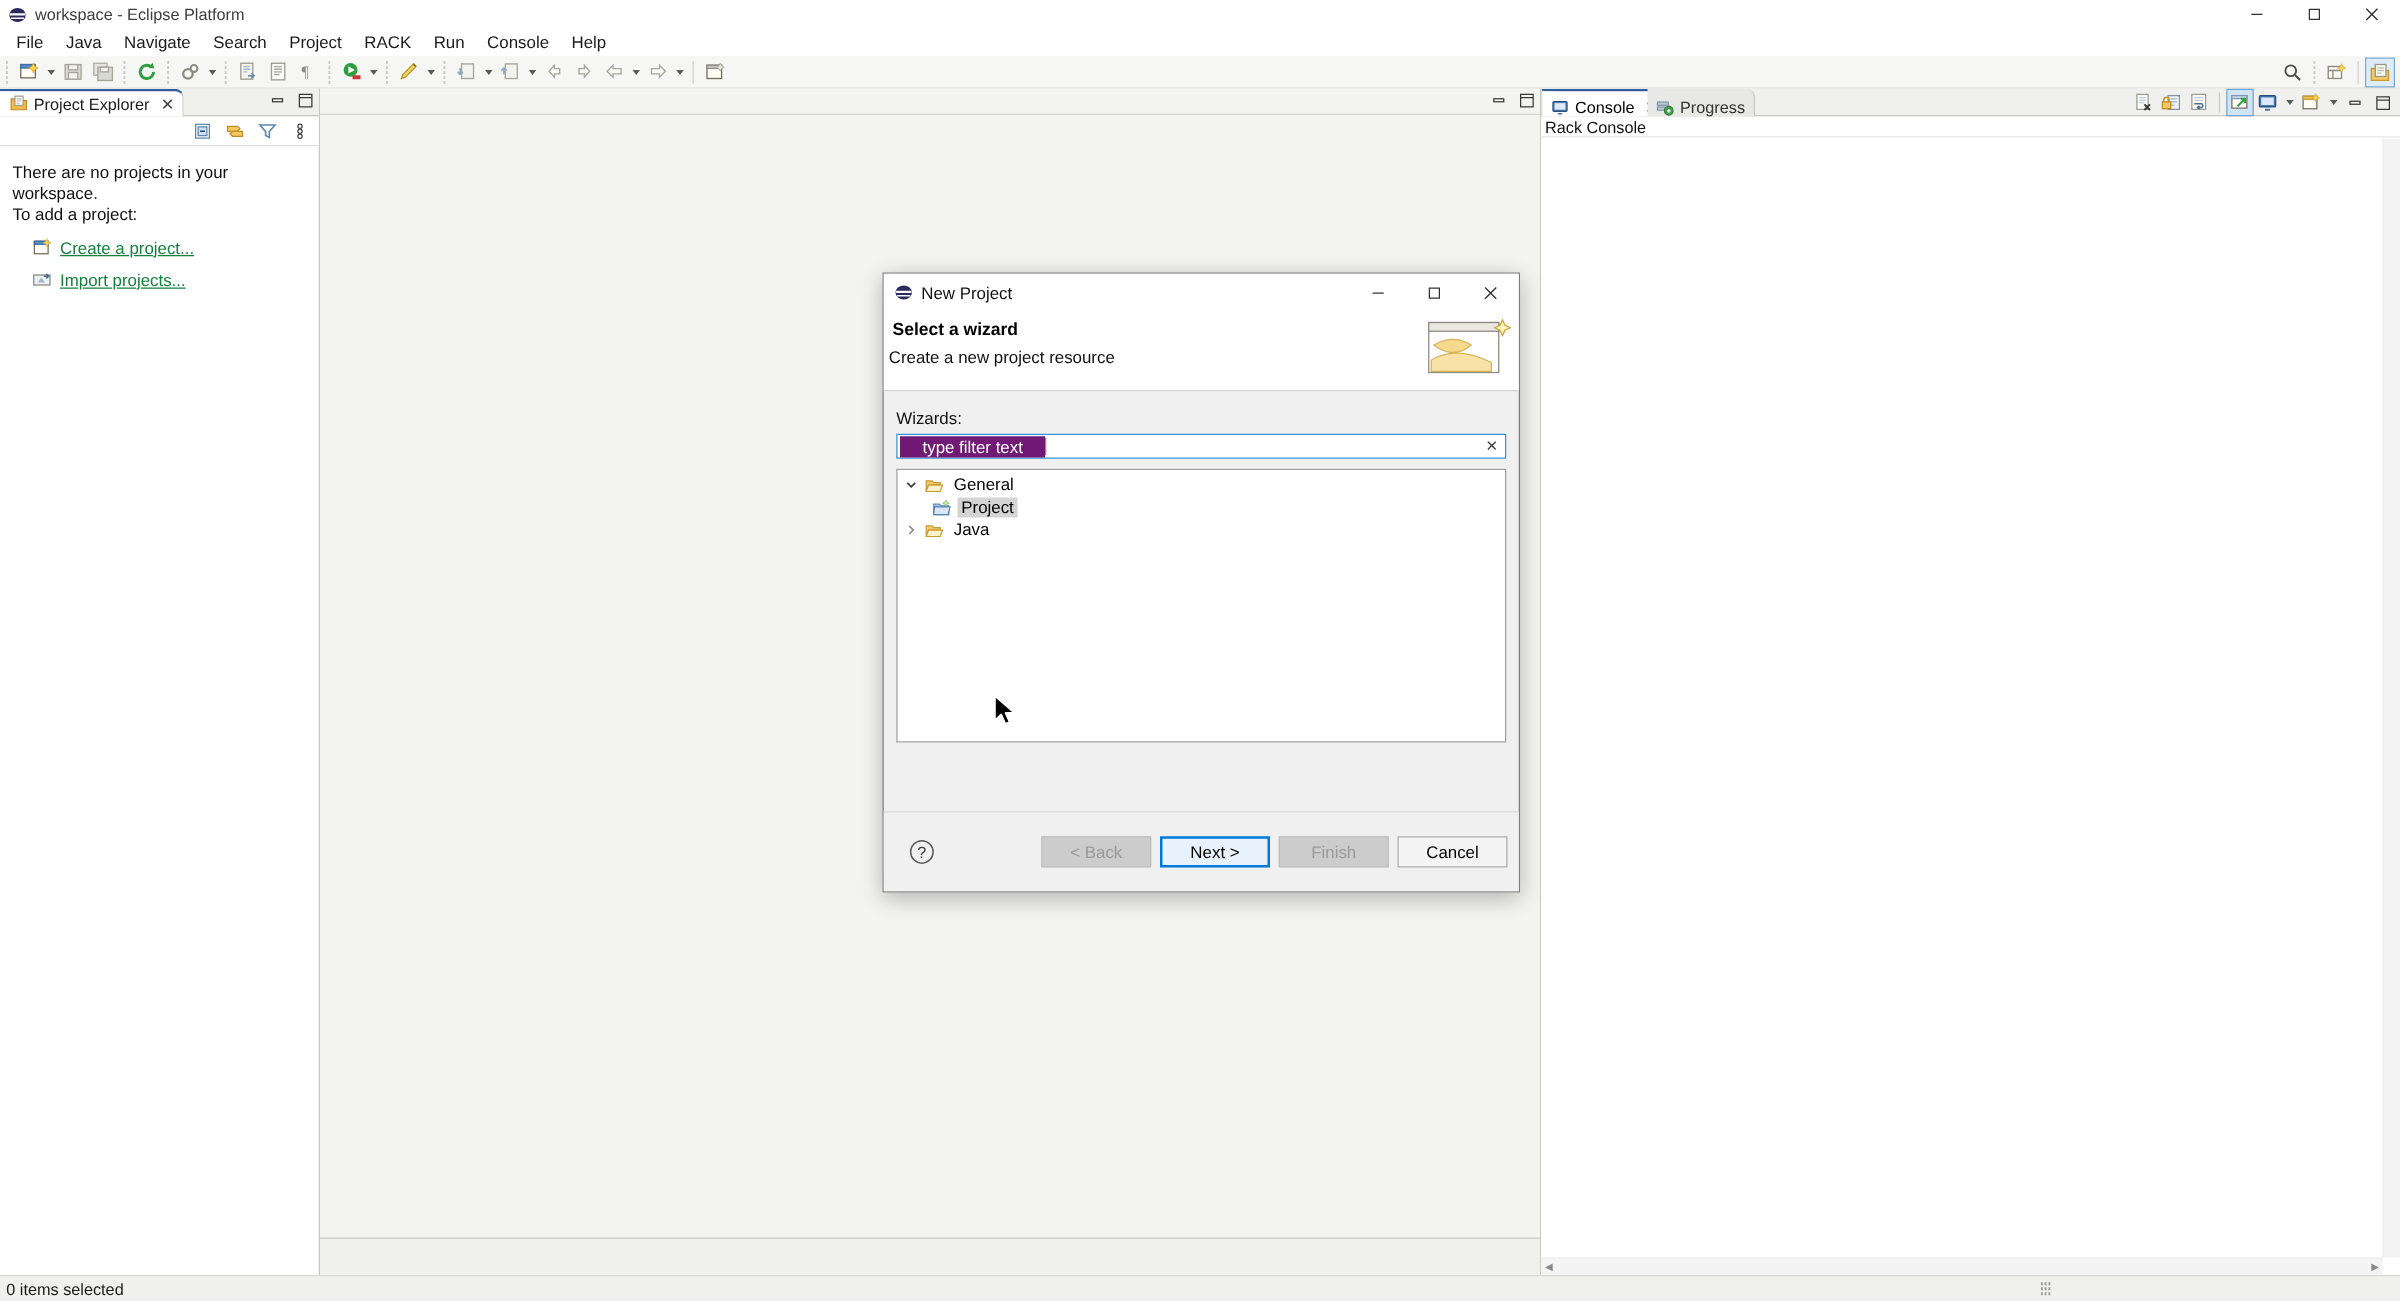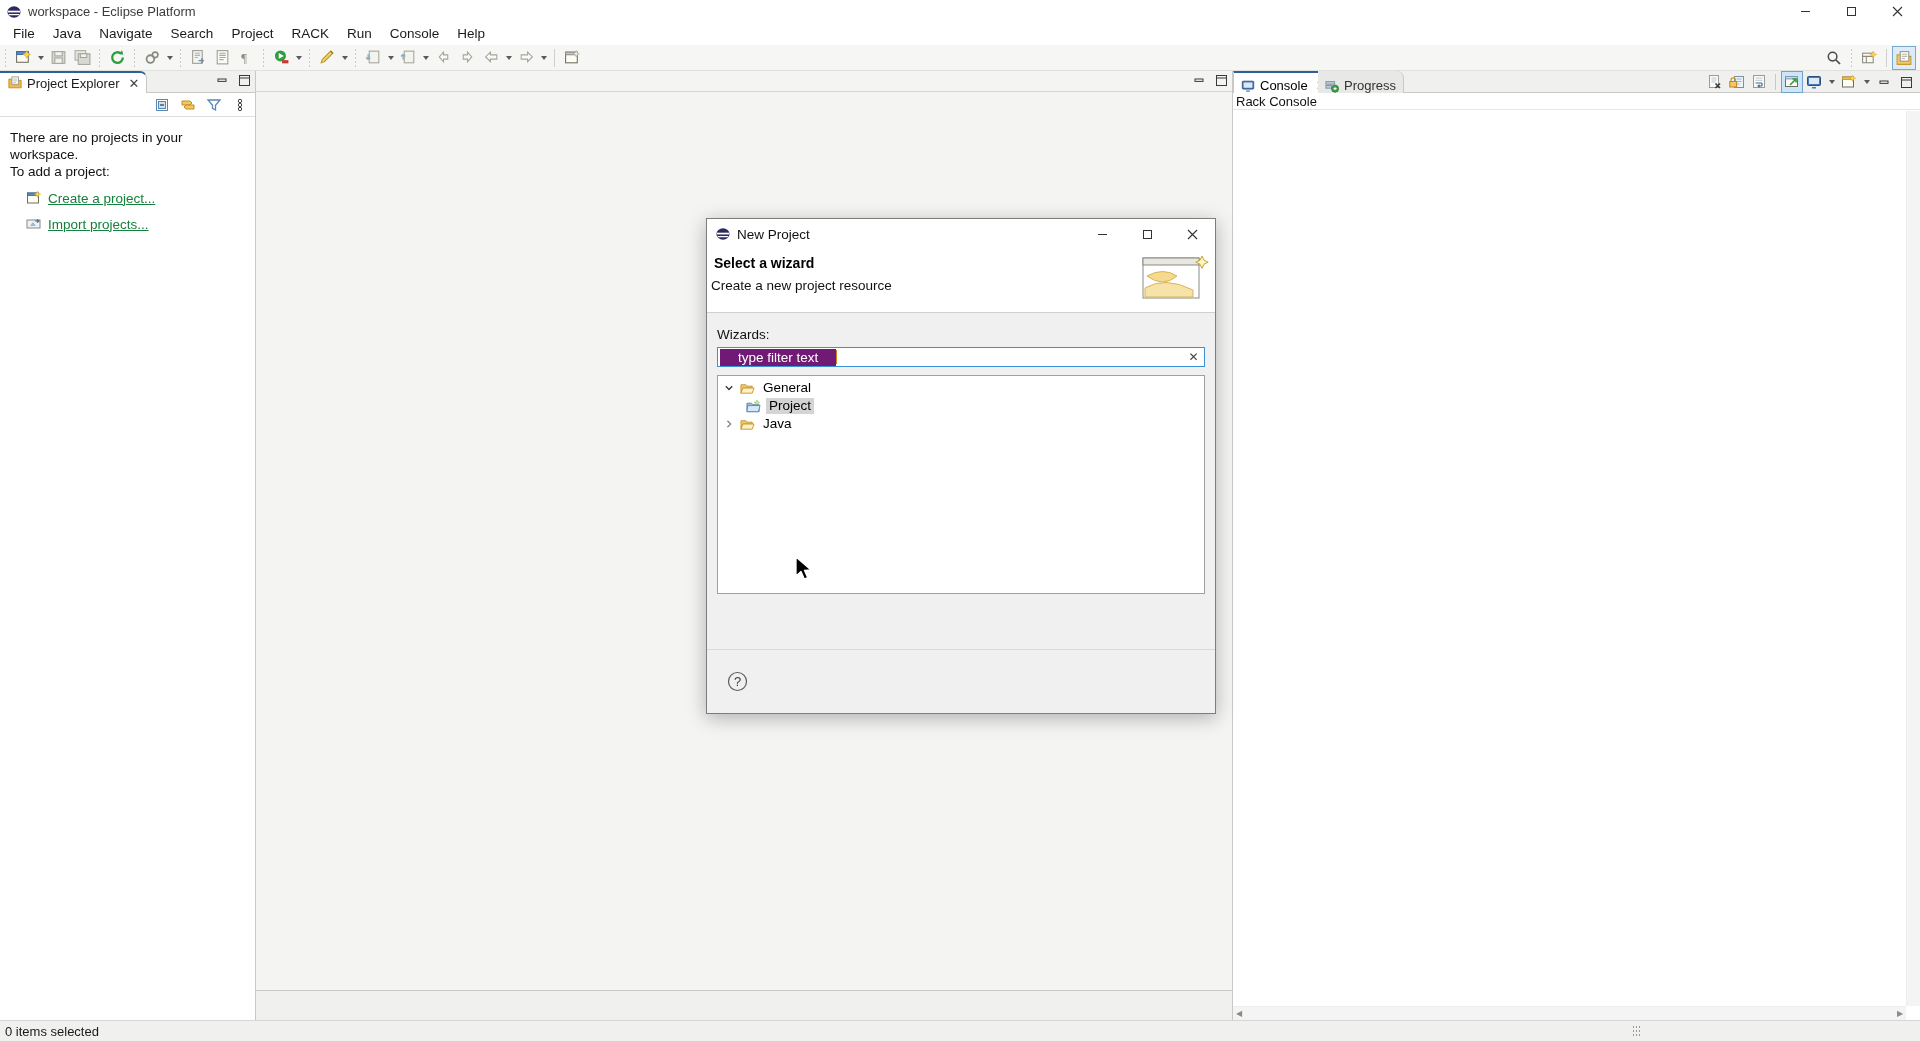--- a/index.html
+++ b/index.html
@@ -753,20 +753,26 @@
       </div>
     </div>
 
     <div class="dlg-footer">
       <span class="help-btn">
         <svg width="21" height="21" viewBox="0 0 21 21">
           <circle cx="10.5" cy="10.5" r="9" fill="none" stroke="#5a5a5a" stroke-width="1.2"></circle>
           <text x="10.5" y="15" text-anchor="middle" font-size="13" fill="#3a3a3a" font-family="Liberation Sans, sans-serif">?</text>
         </svg>
       </span>
+      <div class="btnrow">
+        <div class="dbtn disabled">&lt; Back</div>
+        <div class="dbtn default">Next &gt;</div>
+        <div class="dbtn disabled">Finish</div>
+        <div class="dbtn normal">Cancel</div>
+      </div>
     </div>
   </div>
 
   <span class="cursor-arrow">
     <svg width="20" height="28" viewBox="0 0 20 28">
       <path d="M1 1 L1 20 L6 15.5 L9.3 23 L12.6 21.5 L9.4 14.3 L16 14z" fill="#000000" stroke="#ffffff" stroke-width="1.3" stroke-linejoin="round"></path>
     </svg>
   </span>
 
 </div>

